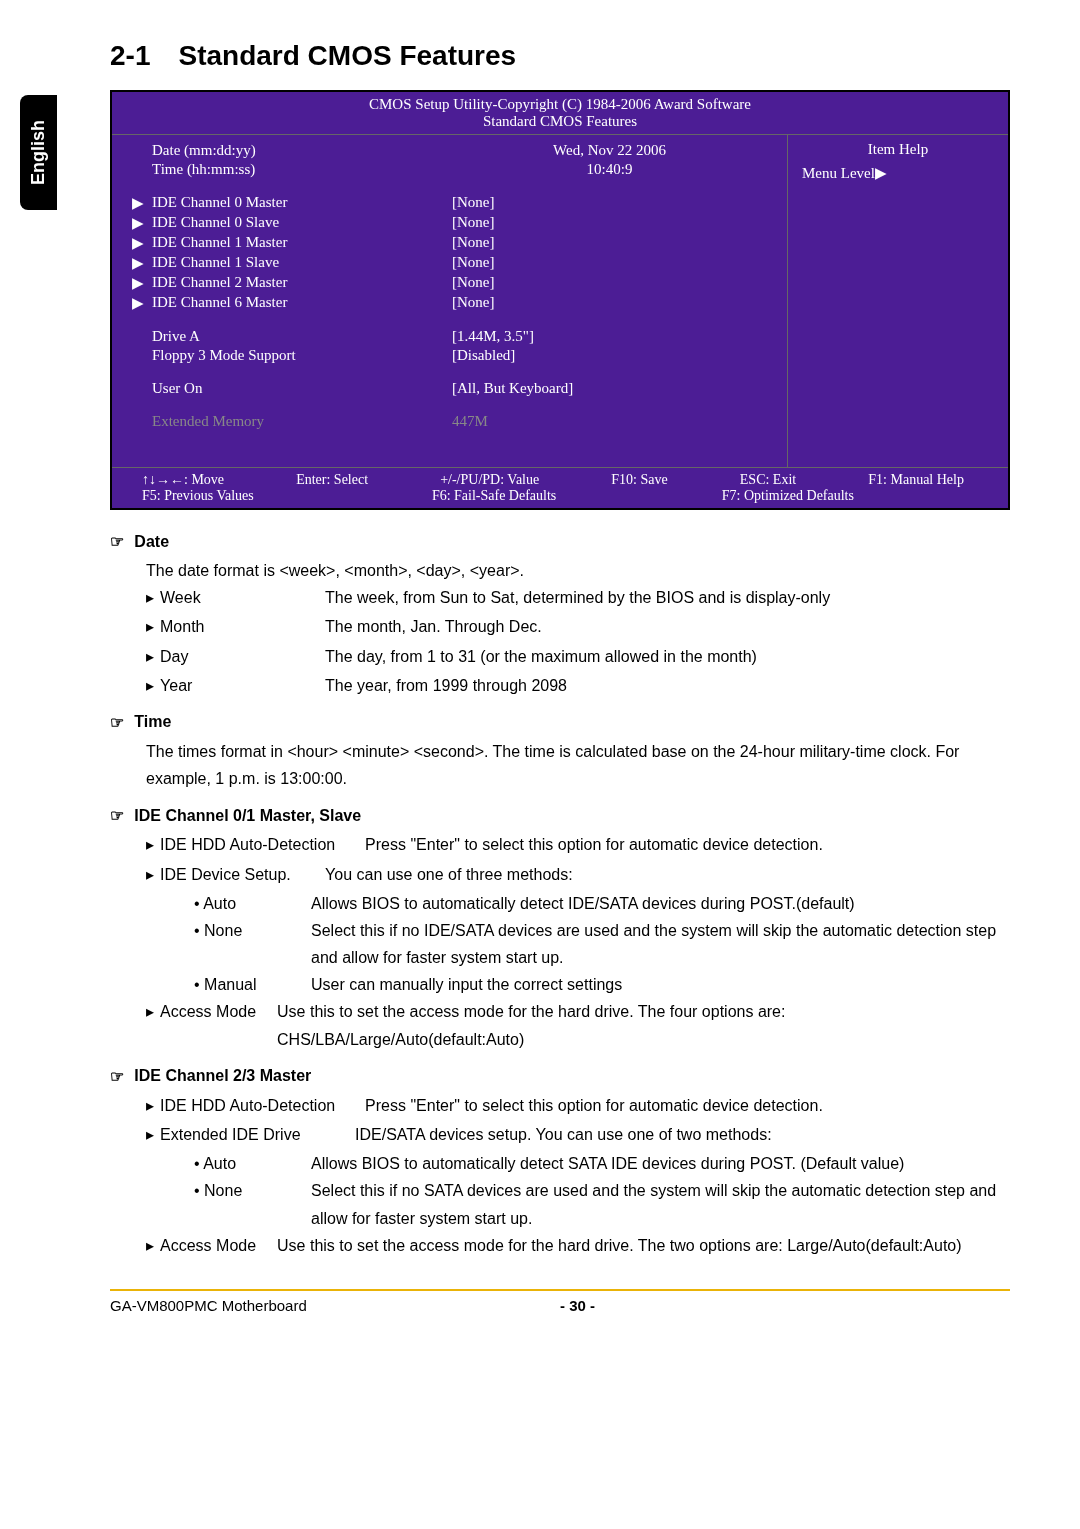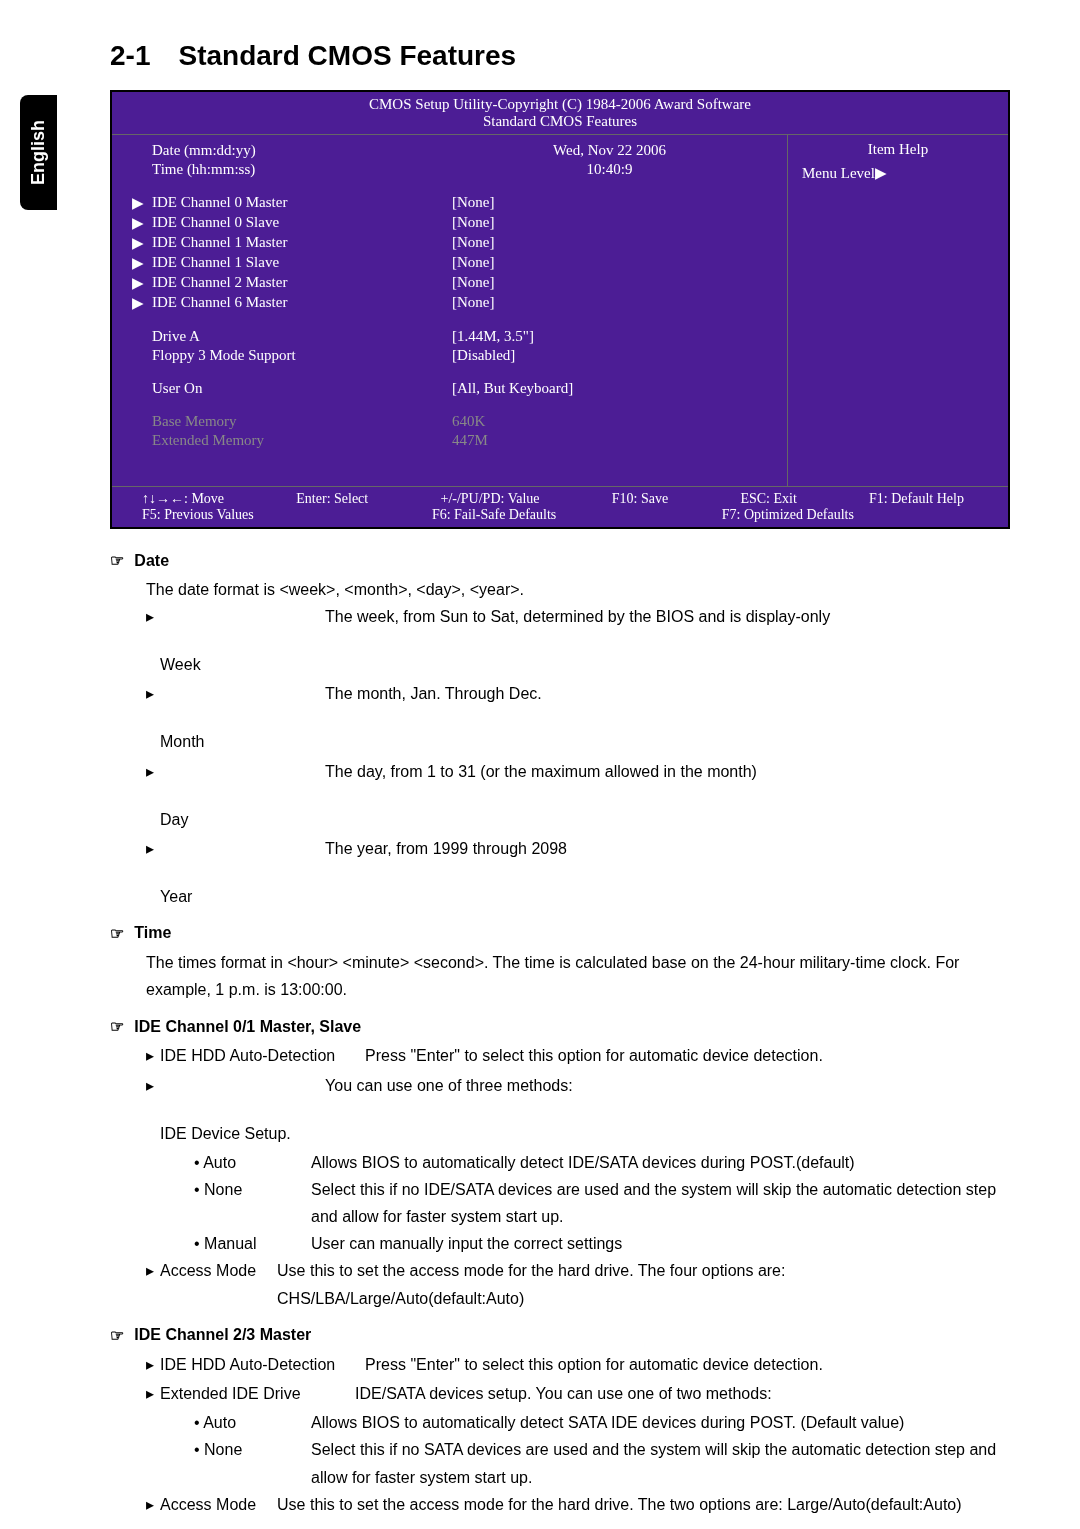--- a/index.html
+++ b/index.html
@@ -119,21 +119,20 @@
     .doc-item {
       display: flex;
       margin-bottom: 2px;
     }
     .doc-item-marker {
       margin-right: 6px;
     }
     .doc-item-label {
       width: 165px;
       display: inline-block;
-      margin-top: 48px;
     }
     .doc-item-desc {
       flex: 1;
     }
     .doc-subitem {
       display: flex;
       margin-left: 48px;
     }
     .doc-subitem-label {
       width: 117px;
@@ -225,45 +224,40 @@
             <div class="bios-label">Floppy 3 Mode Support</div>
             <div class="bios-value">[Disabled]</div>
           </div>
         <div style="height:14px"></div>
         <div class="bios-row">
             <div class="bios-marker"></div>
             <div class="bios-label">User On</div>
             <div class="bios-value">[All, But Keyboard]</div>
           </div>
         <div style="height:14px"></div>
-        <div class="bios-row bios-muted">
-            <div class="bios-marker"></div>
-            <div class="bios-label">Base Memory</div>
-            <div class="bios-value">640K</div>
-          </div>
         <div class="bios-row bios-muted">
             <div class="bios-marker"></div>
             <div class="bios-label">Extended Memory</div>
             <div class="bios-value">447M</div>
           </div>
         <div style="height:30px"></div>
       </div>
       <div class="bios-right">
         <div class="bios-right-title">Item Help</div>
         <div><span>Menu Level</span>▶</div>
       </div>
     </div>
     <div class="bios-footer">
       <div style="width:100%;display:flex;justify-content:space-between">
         <span class="bios-foot-item">↑↓→←: Move</span>
         <span class="bios-foot-item">Enter: Select</span>
         <span class="bios-foot-item">+/-/PU/PD: Value</span>
         <span class="bios-foot-item">F10: Save</span>
         <span class="bios-foot-item">ESC: Exit</span>
-        <span class="bios-foot-item">F1: Default Help</span>
+        <span class="bios-foot-item">F1: Manual Help</span>
       </div>
       <div style="width:100%;display:flex">
         <span class="bios-foot-item" style="width:33%">F5: Previous Values</span>
         <span class="bios-foot-item" style="width:33%">F6: Fail-Safe Defaults</span>
         <span class="bios-foot-item">F7: Optimized Defaults</span>
       </div>
     </div>
   </div>
 
   <div class="doc-section">

